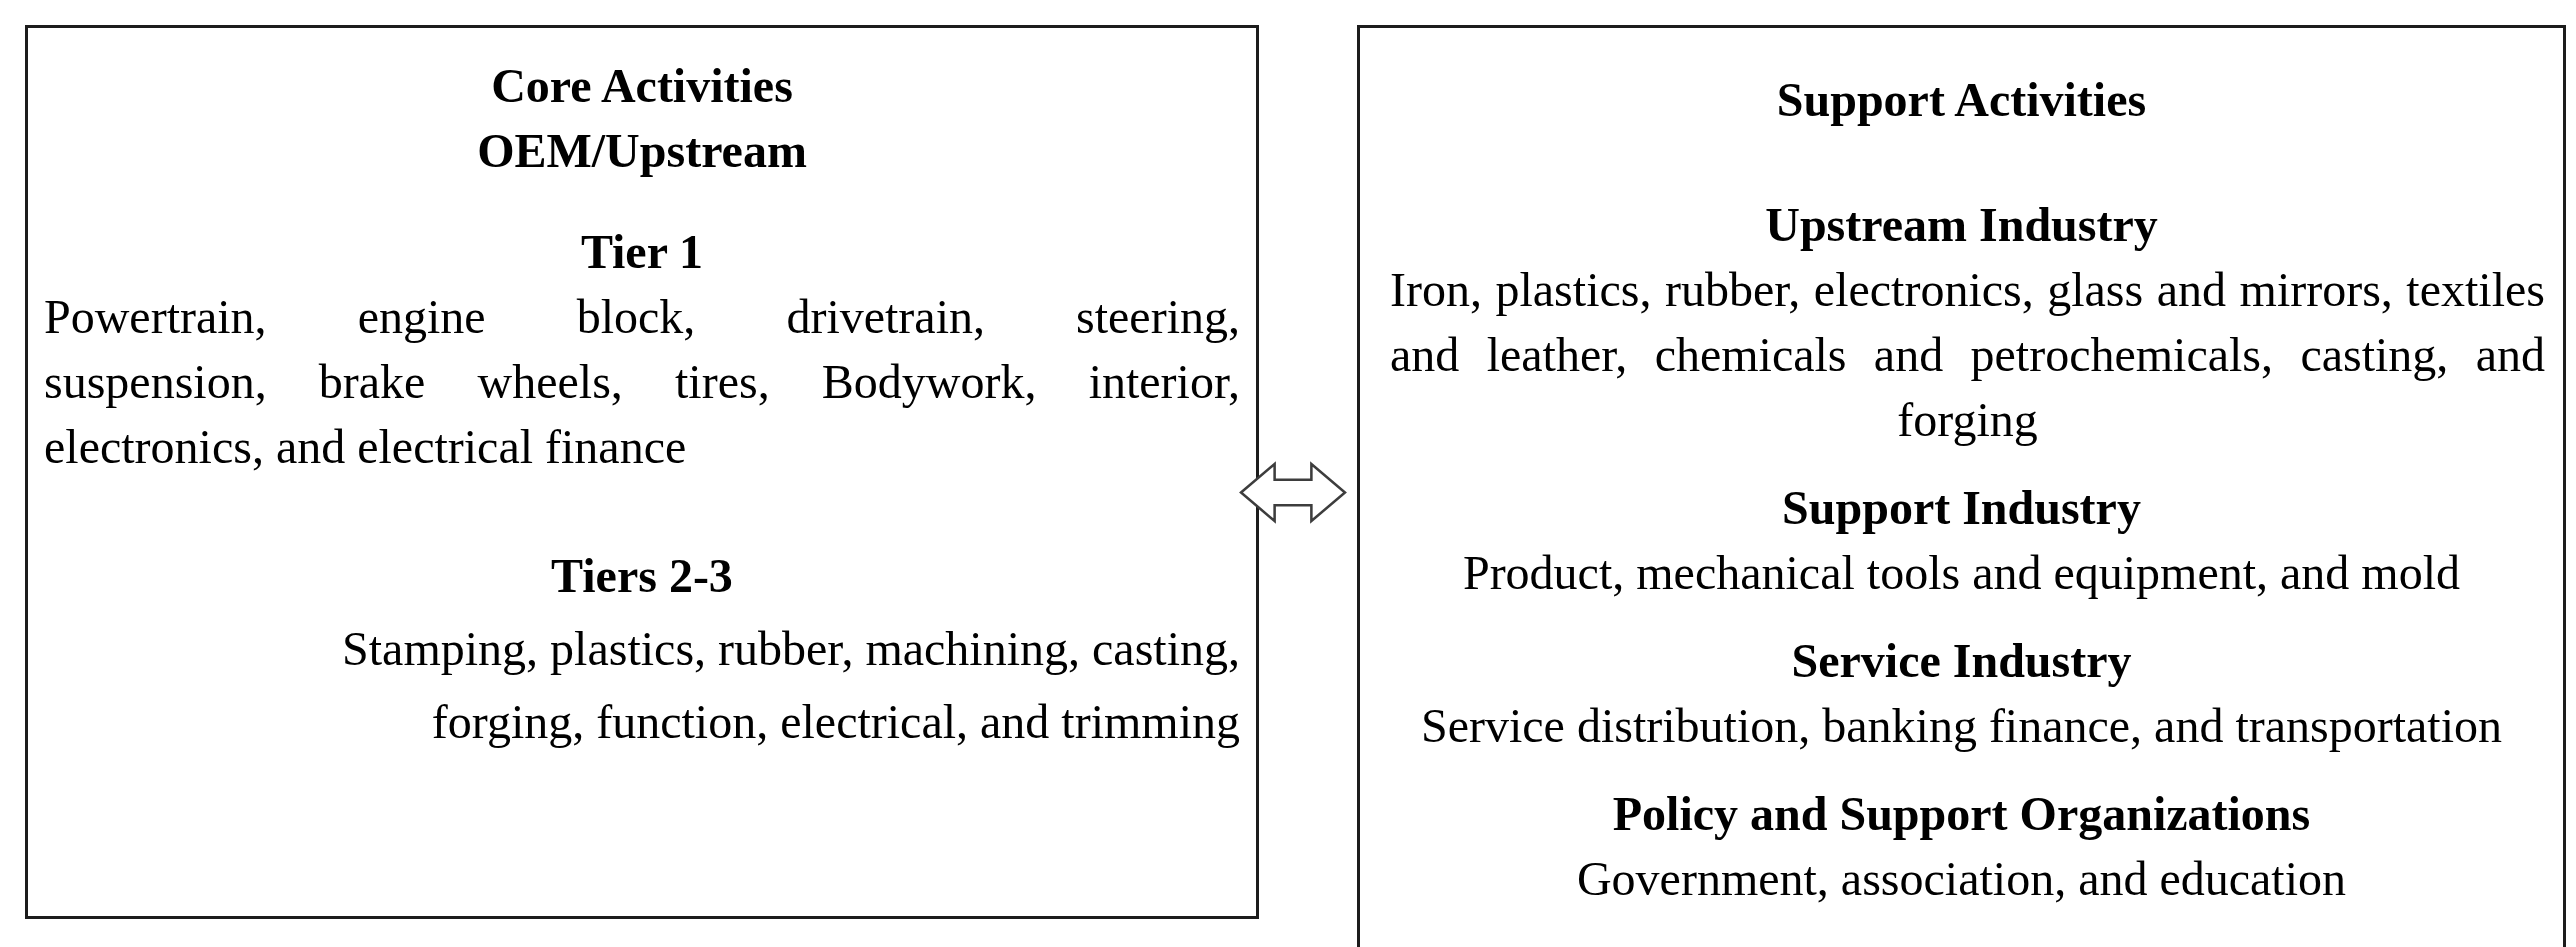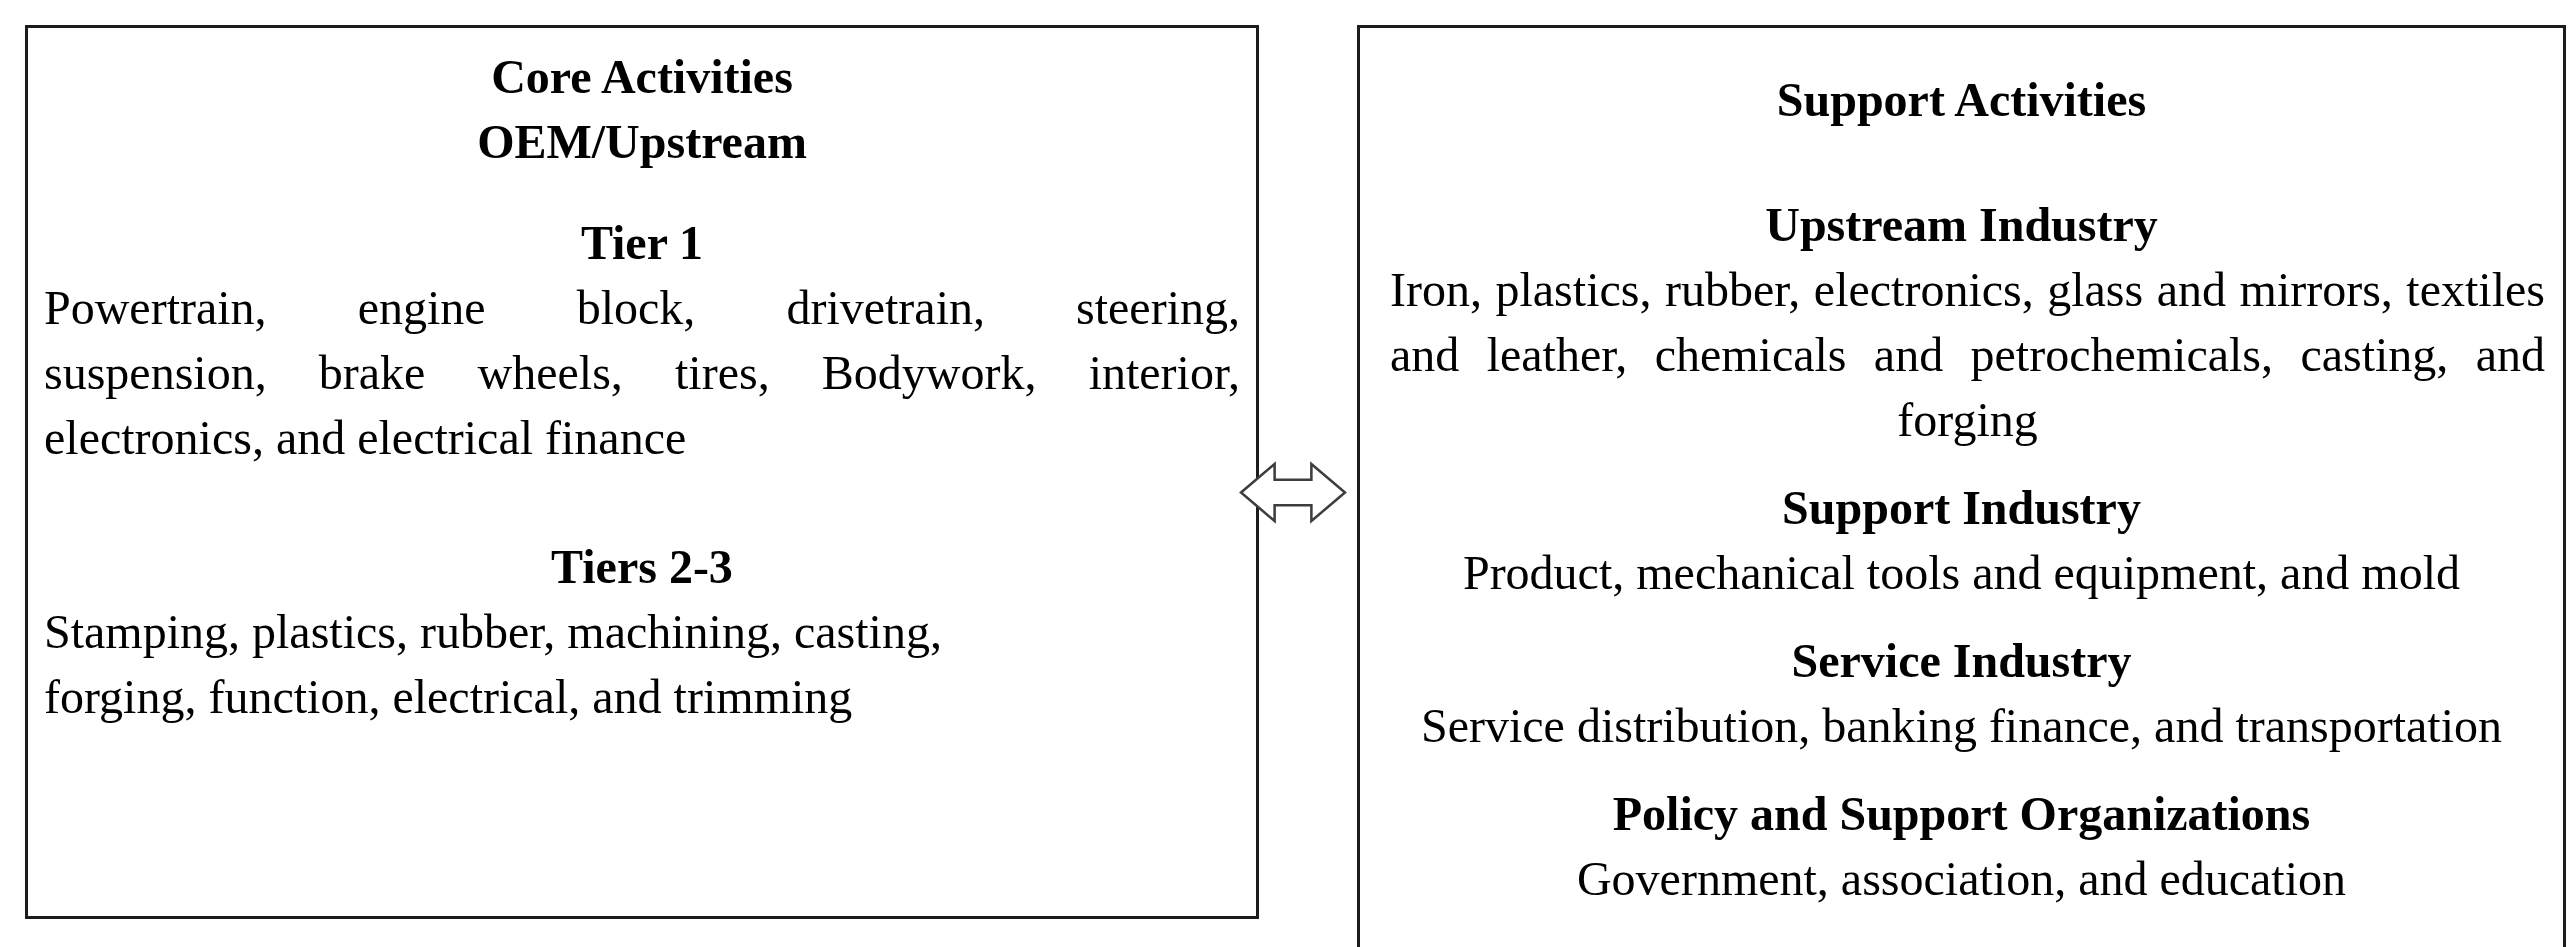--- a/index.html
+++ b/index.html
@@ -60,26 +60,27 @@
     text-align: justify;
     text-align-last: justify;
     white-space: normal;
     margin-left: 12px;
   }
   .para-justify-center .tline:last-child {
     text-align: center;
     text-align-last: center;
   }
   .para-center .tline {
-    text-align: left;
+    text-align: right;
     white-space: normal;
+    margin-top: 8px;
   }
 
   
-  .box-left .title-block   { margin-top: 16px; }
+  .box-left .title-block   { margin-top: 25px; }
   .box-left .tier1-heading { margin-top: 36px; }
   .box-left .tiers23-heading { margin-top: 64px; }
 
   
   .box-right .title-block      { margin-top: 23.4px; }
   .box-right .upstream-heading { margin-top: 60px; }
   .box-right .section-heading  { margin-top: 23px; }
 
   .arrow-wrap {
     position: absolute;

